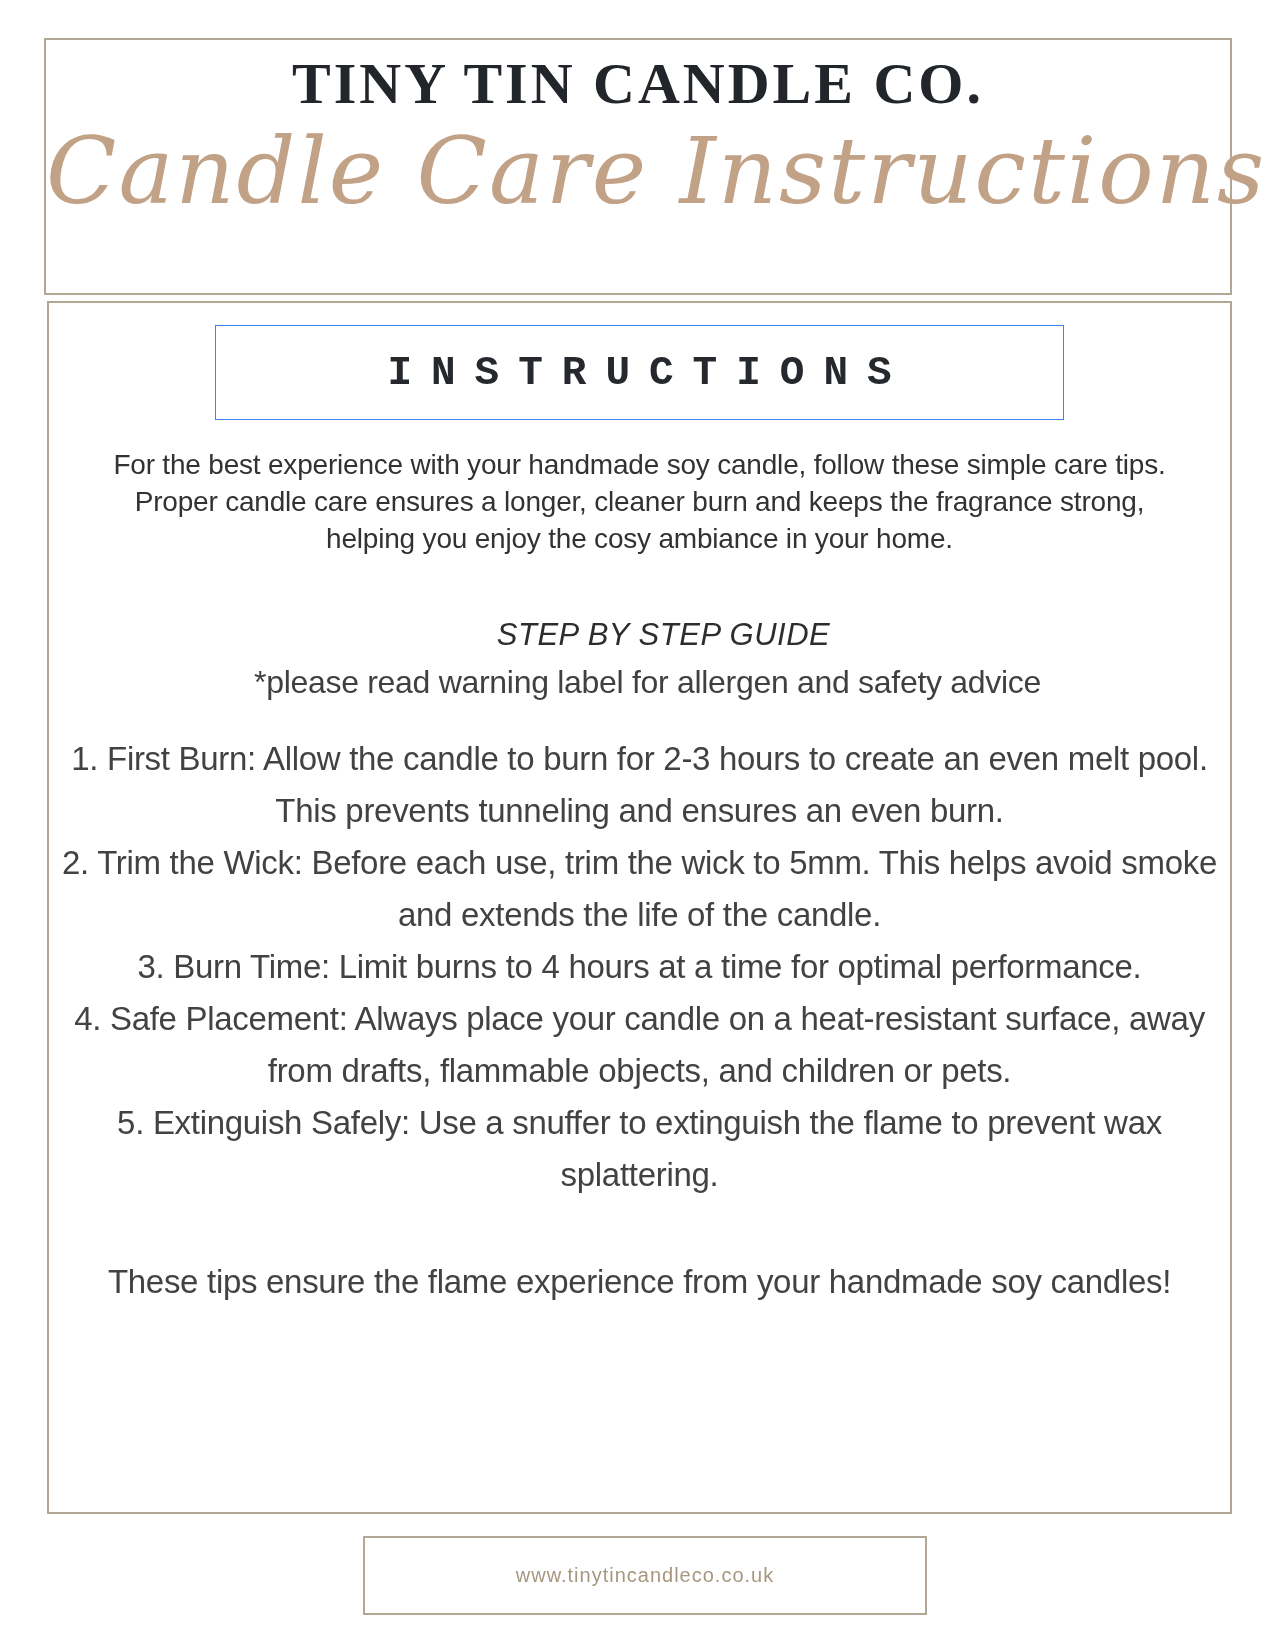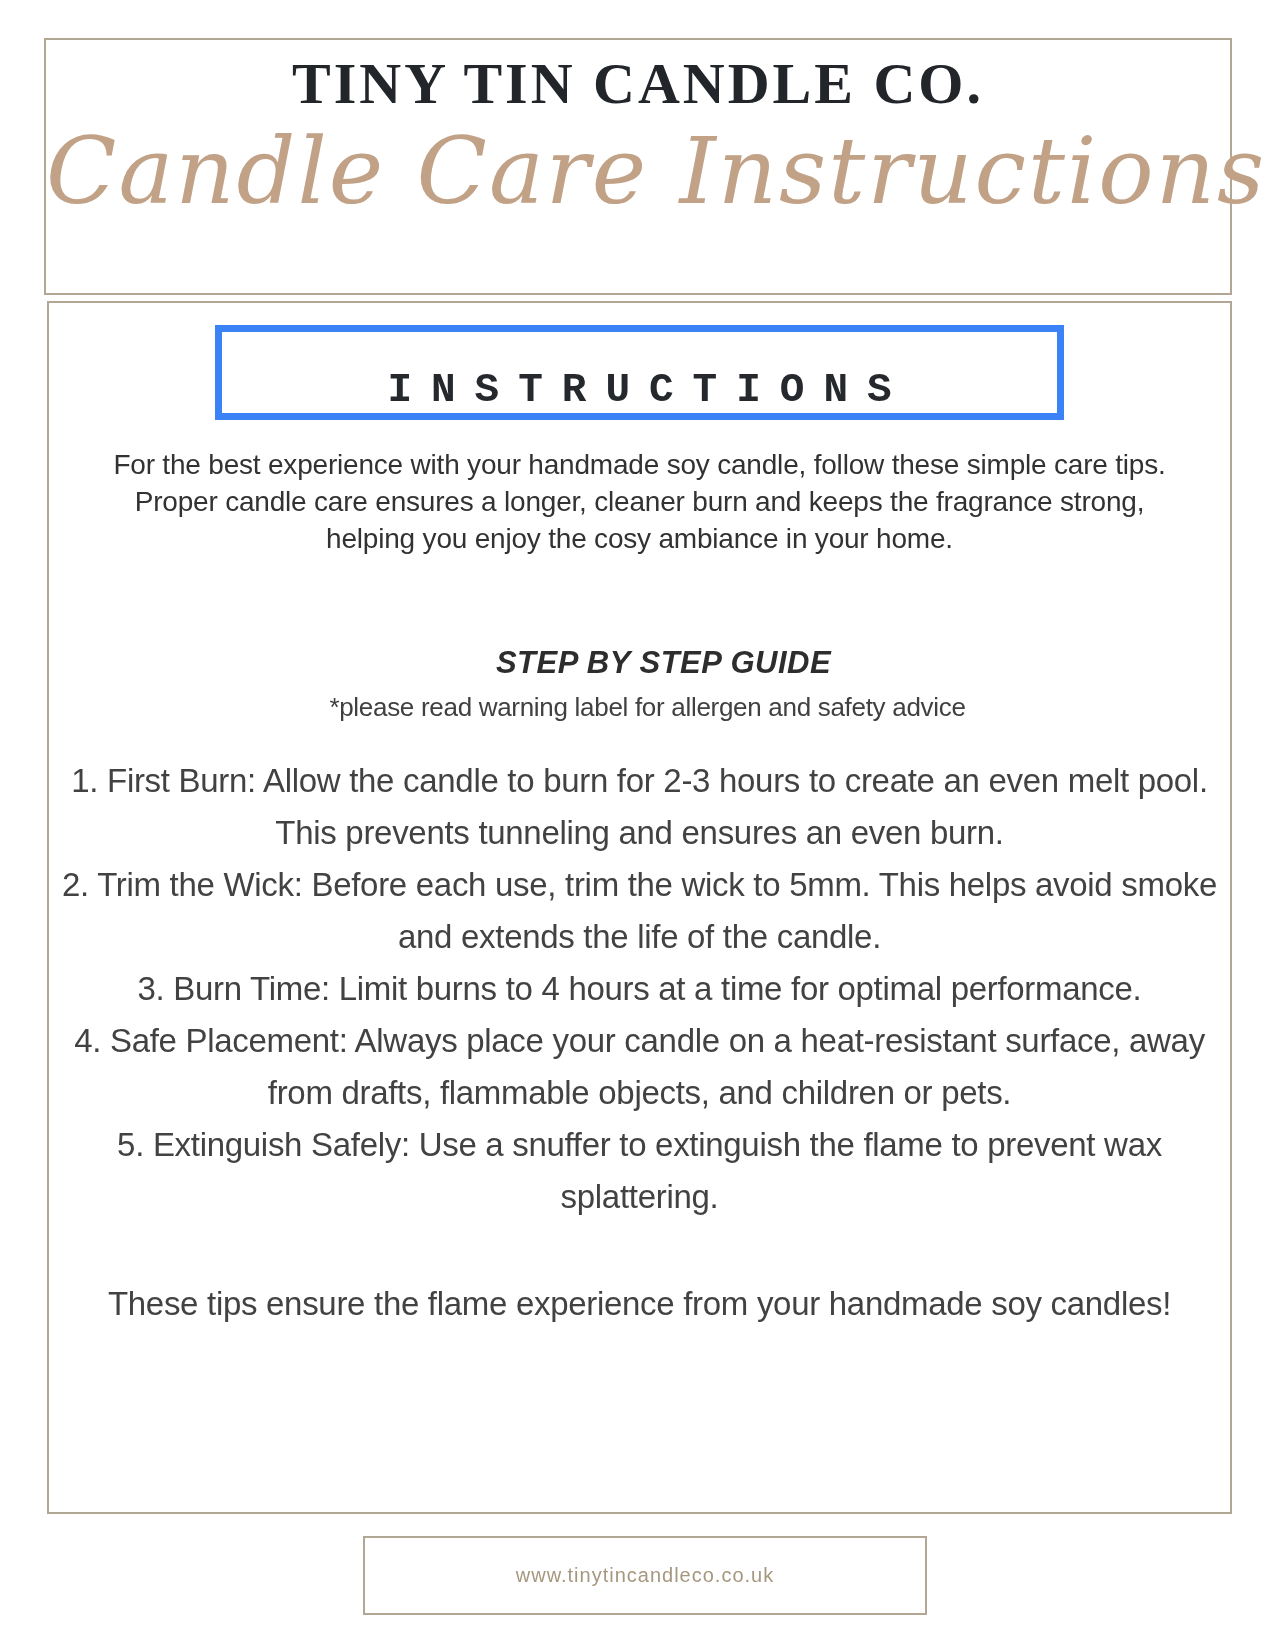--- a/index.html
+++ b/index.html
@@ -53,54 +53,54 @@
     width: 1185px;
     height: 1213px;
     border: 2px solid #b2a695;
     box-sizing: border-box;
     text-align: center;
   }
   .instructions-box {
     margin: 22px auto 12px auto;
     width: 849px;
     height: 95px;
-    border: 7px solid #3b82f6;
+    border: 1px solid #3b82f6;
     box-sizing: border-box;
     display: flex;
-    align-items: flex-end;
+    align-items: center;
     justify-content: center;
   }
   .instructions-label {
     font-family: "Liberation Mono", "DejaVu Sans Mono", monospace;
     font-weight: 700;
     font-size: 41px;
     letter-spacing: 19px;
     text-indent: 19px;
     color: #25282d;
   }
   .intro {
     margin: 26px auto 0 auto;
     width: 1095px;
     font-size: 28px;
     line-height: 37px;
     letter-spacing: -0.2px;
     color: #323232;
   }
   .guide-heading {
-    margin-top: 88px;
+    margin-top: 60px;
     font-style: italic;
-    font-weight: 700;
+    font-weight: 400;
     font-size: 31px;
     letter-spacing: 0.5px;
     color: #2d2d2d;
     padding-left: 48px;
   }
   .warning-note {
     margin-top: 11px;
-    font-size: 26px;
+    font-size: 32px;
     letter-spacing: -0.3px;
     color: #404040;
     padding-left: 16px;
   }
   .steps {
     margin: 32px auto 0 auto;
     width: 1158px;
   }
   .steps p, .closing {
     margin: 0;

